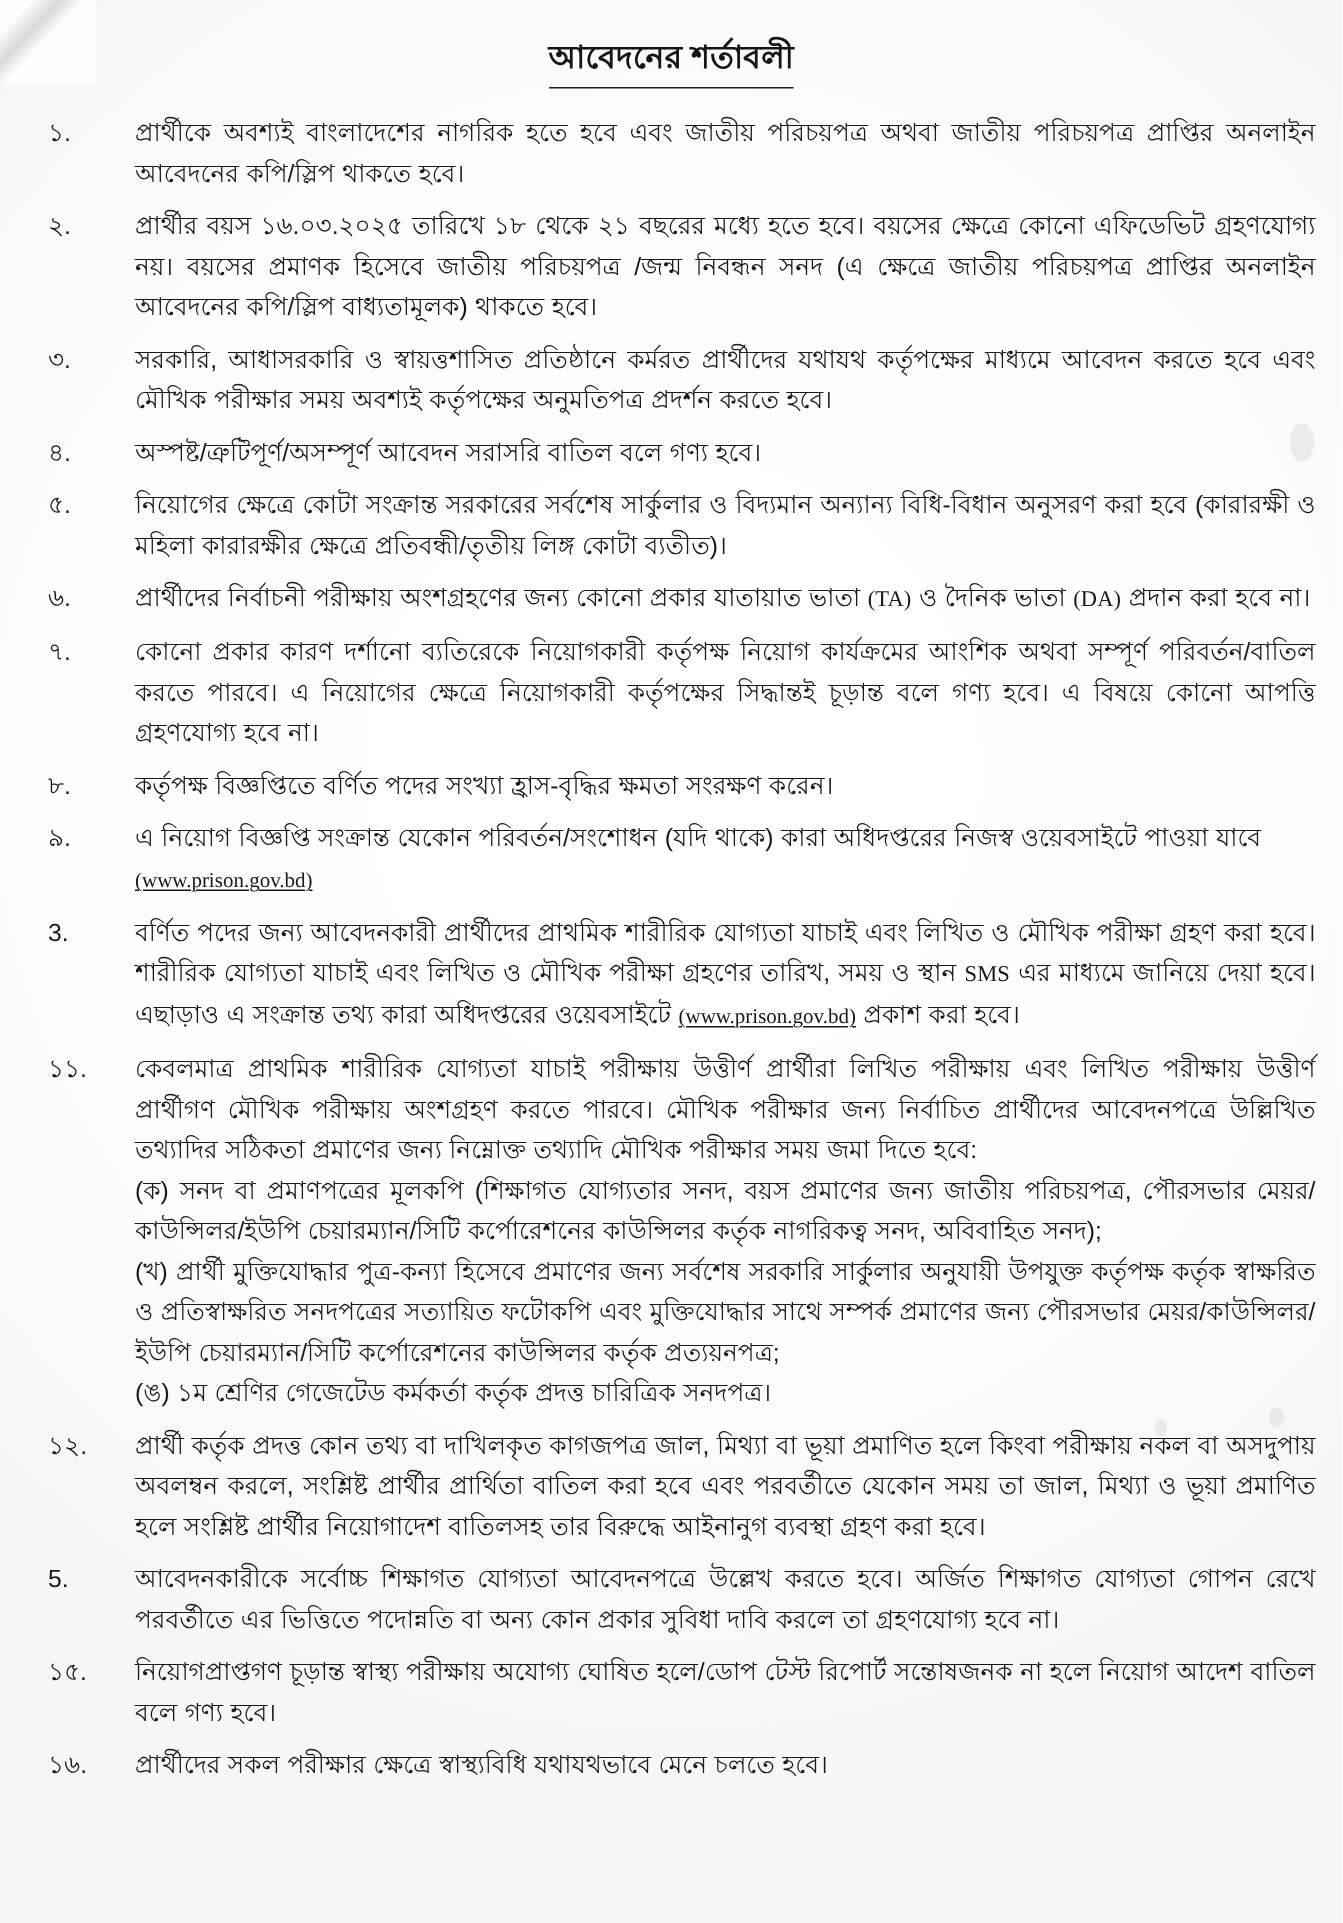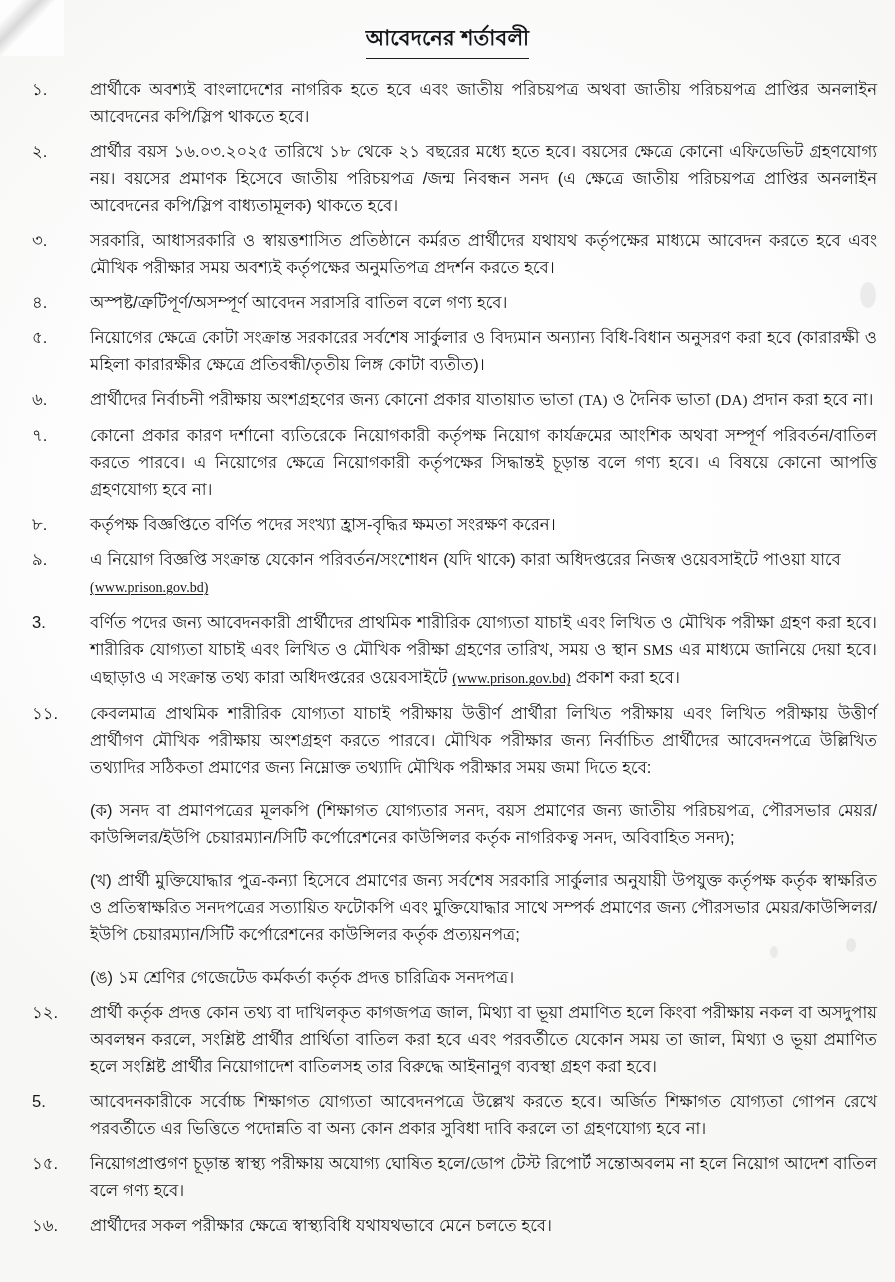--- a/index.html
+++ b/index.html
@@ -92,21 +92,21 @@
     line-height: 27px;
     text-align: justify;
     text-justify: inter-word;
     color: #16181b;
     word-spacing: .4px;
   }
   .clause-body p {
     margin: 0;
   }
   .clause-body p + p {
-    margin-top: 16px;
+    margin-top: 0;
   }
   .sub {
     display: block;
     margin-top: 1px;
   }
 
   
   .lat {
     font-family: "Liberation Serif", "DejaVu Serif", serif;
     font-size: 15px;
@@ -222,21 +222,21 @@
       </li>
       <li class="clause">
         <div class="clause-num">5.</div>
         <div class="clause-body">
           <p>আবেদনকারীকে সর্বোচ্চ শিক্ষাগত যোগ্যতা আবেদনপত্রে উল্লেখ করতে হবে। অর্জিত শিক্ষাগত যোগ্যতা গোপন রেখে পরবর্তীতে এর ভিত্তিতে পদোন্নতি বা অন্য কোন প্রকার সুবিধা দাবি করলে তা গ্রহণযোগ্য হবে না।</p>
         </div>
       </li>
       <li class="clause">
         <div class="clause-num">১৫.</div>
         <div class="clause-body">
-          <p> নিয়োগপ্রাপ্তগণ চূড়ান্ত স্বাস্থ্য পরীক্ষায় অযোগ্য ঘোষিত হলে/ডোপ টেস্ট রিপোর্ট সন্তোঅবলম না হলে নিয়োগ আদেশ বাতিল বলে গণ্য হবে।</p>
+          <p> নিয়োগপ্রাপ্তগণ চূড়ান্ত স্বাস্থ্য পরীক্ষায় অযোগ্য ঘোষিত হলে/ডোপ টেস্ট রিপোর্ট সন্তোষজনক না হলে নিয়োগ আদেশ বাতিল বলে গণ্য হবে।</p>
         </div>
       </li>
       <li class="clause">
         <div class="clause-num">১৬.</div>
         <div class="clause-body">
           <p>প্রার্থীদের সকল পরীক্ষার ক্ষেত্রে স্বাস্থ্যবিধি যথাযথভাবে মেনে চলতে হবে।</p>
         </div>
       </li>
     </ol>
 

